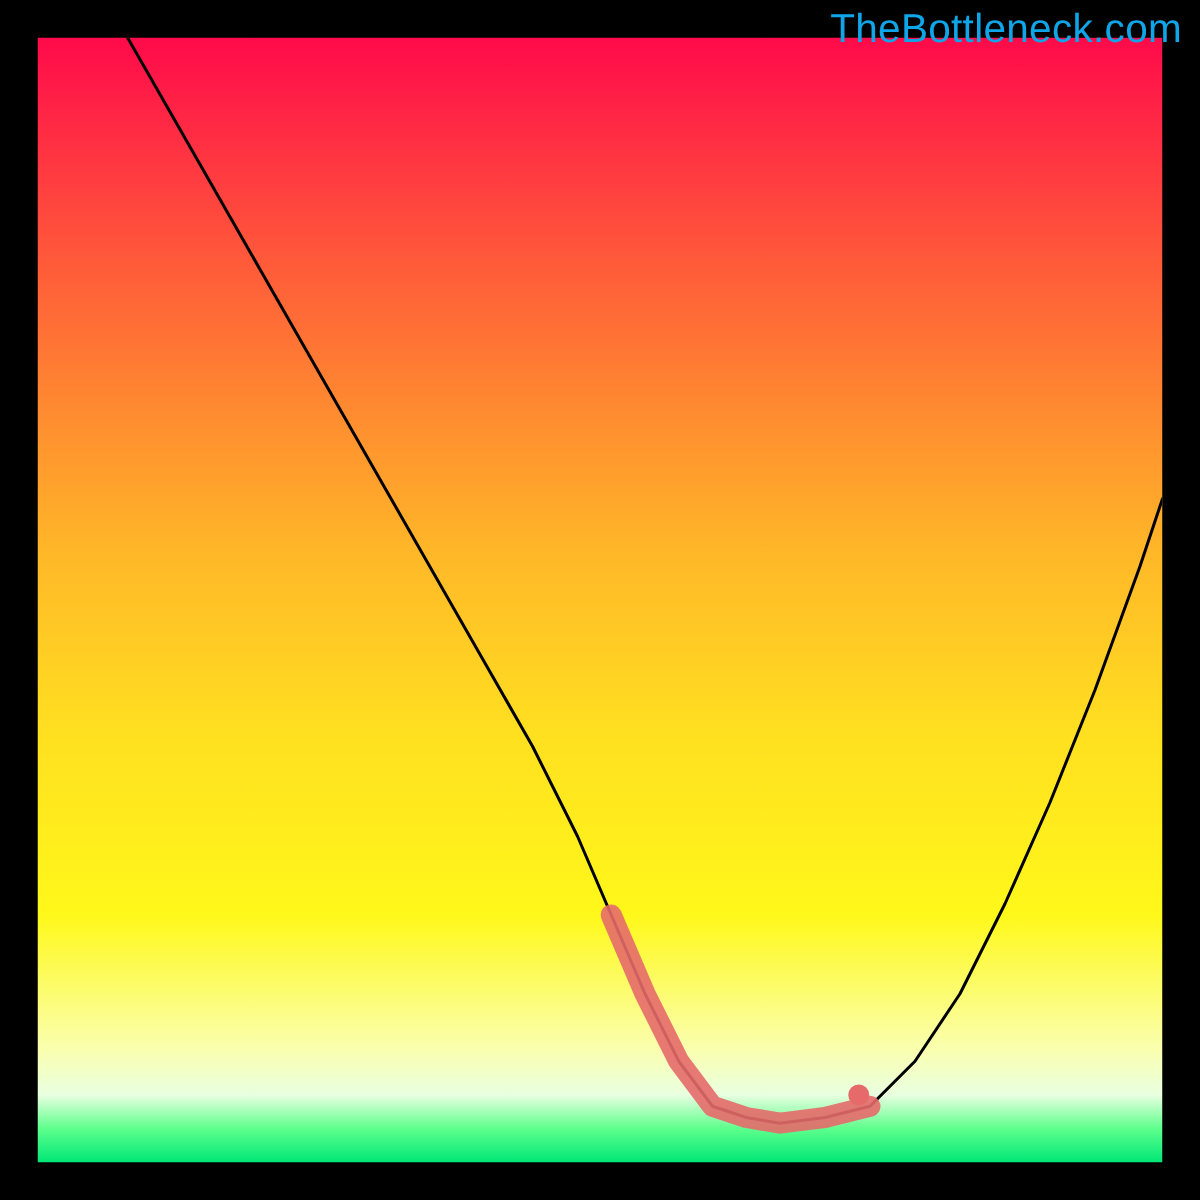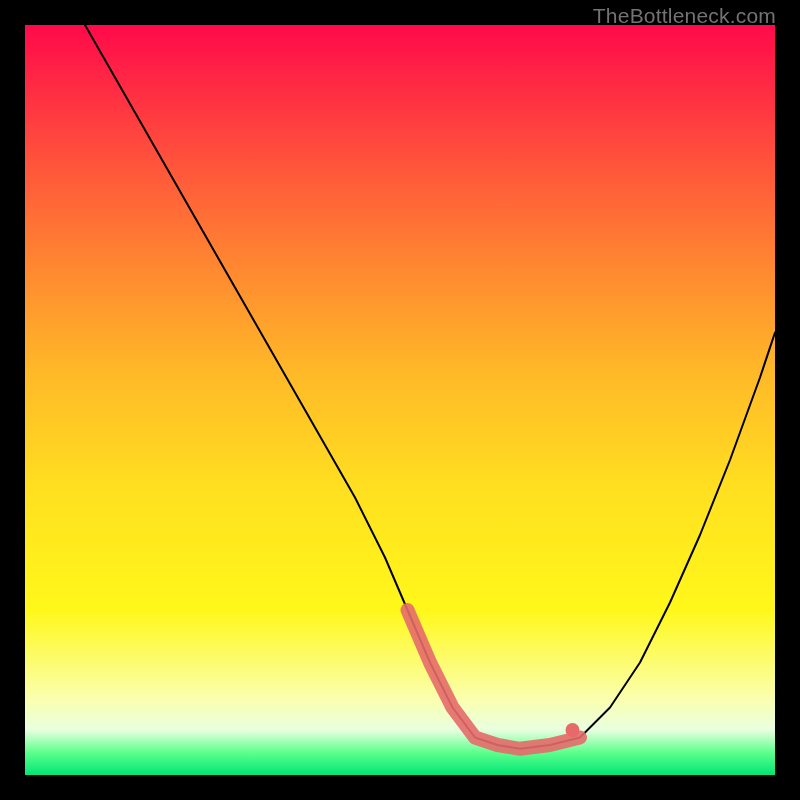--- a/index.html
+++ b/index.html
@@ -42,23 +42,23 @@
       #ffe020 62%,
       #fff81a 78%,
       #faffb0 90%,
       #e8ffe0 94%,
       #5dff8c 97%,
       #00e676 100%);
   }
   .watermark {
     position: absolute;
     top: 4px;
-    right: 24px;
-    color: #737373;
-    font-size: 21px;
+    right: 12px;
+    color: #0ea5e9;
+    font-size: 27px;
     font-weight: 500;
     letter-spacing: 0.2px;
   }
   svg.curve {
     position: absolute;
     left: 0;
     top: 0;
     width: 100%;
     height: 100%;
   }

